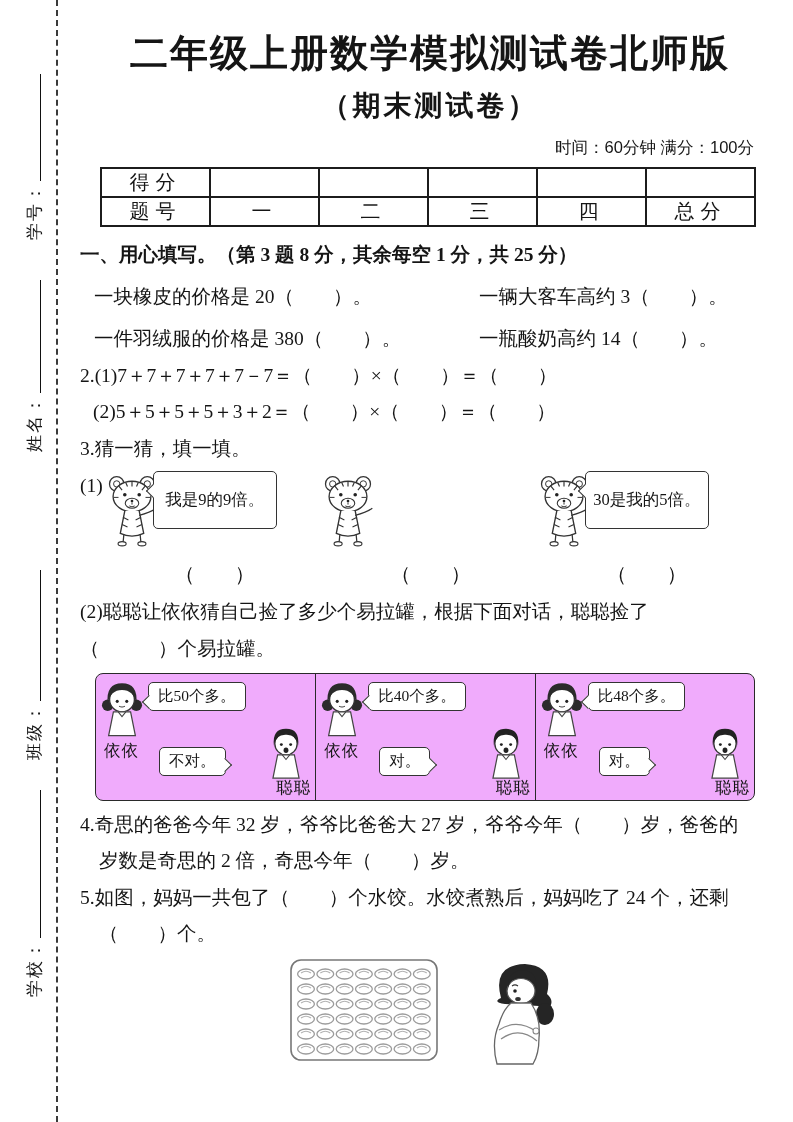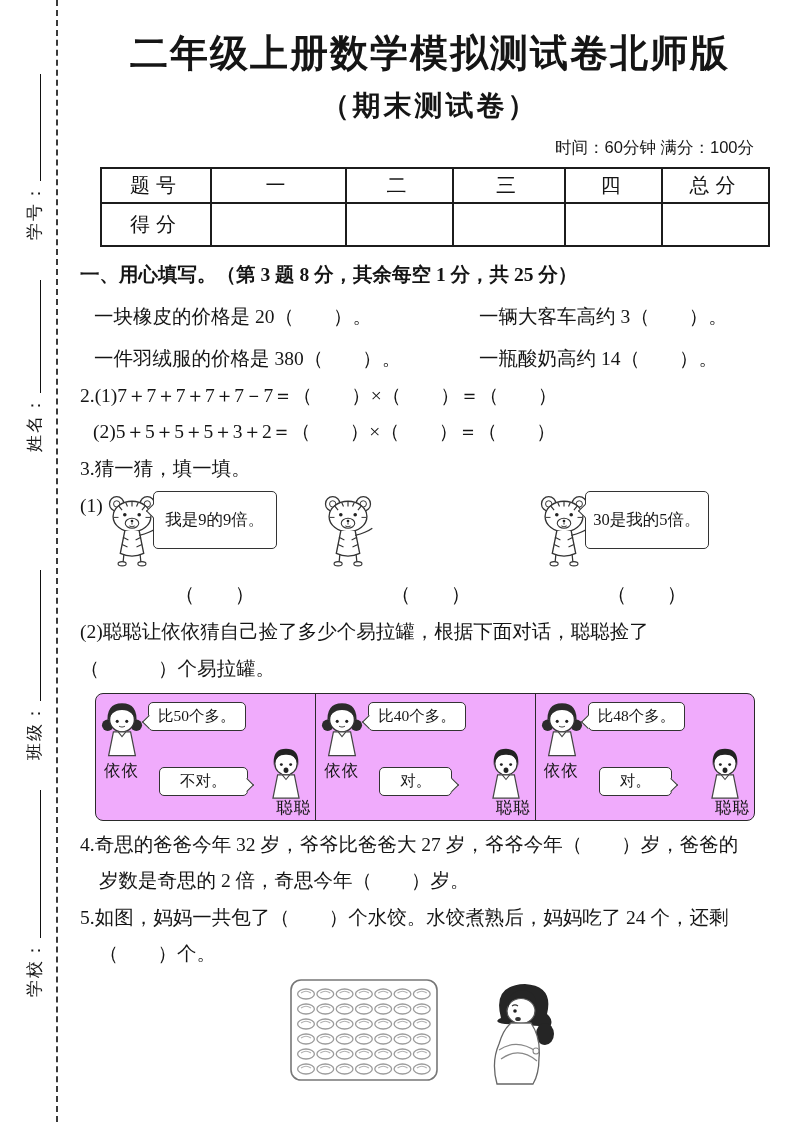--- a/index.html
+++ b/index.html
@@ -57,21 +57,21 @@
   .tg-answer{margin-left:48px;width:124px;text-align:center;font-size:20px;margin-top:14px;}
 
   
   .dialogue-box{display:grid;grid-template-columns:1fr 1fr 1fr;border:1.8px solid #2a2a2a;
                 border-radius:8px;margin:12px 25px 0 15px;height:126px;background:#f0abfc;}
   .panel{position:relative;border-left:1.8px solid #2a2a2a;}
   .panel:first-child{border-left:none;}
   .girl-svg{position:absolute;left:5px;top:5px;width:42px;height:60px;}
   .g-bubble{position:absolute;left:52px;top:8px;padding:3px 9px;font-size:15.5px;white-space:nowrap;}
   .gname{position:absolute;left:8px;top:66px;font-size:16.5px;letter-spacing:1px;}
-  .b-bubble{position:absolute;left:63px;top:73px;padding:3px 20px;font-size:15.5px;white-space:nowrap;}
+  .b-bubble{position:absolute;left:63px;top:73px;padding:3px 9px;font-size:15.5px;white-space:nowrap;}
   .boy-svg{position:absolute;right:9px;top:52px;width:40px;height:54px;}
   .bname{position:absolute;right:4px;bottom:1px;font-size:16.5px;letter-spacing:1px;}
 
   
   .figure-row{display:flex;justify-content:center;align-items:flex-start;gap:40px;margin-top:12px;}
   .tray-svg{width:150px;height:106px;}
   .tray-rect{fill:#fff;stroke:#777;stroke-width:1.6;}
   .dumpling{fill:#fff;stroke:#9b9b9b;stroke-width:1.3;}
   .dumpling-fold{fill:none;stroke:#b3b3b3;stroke-width:1.1;}
   .mother-svg{width:92px;height:108px;}
@@ -100,35 +100,35 @@
       </div>
     </div>
 
   <div class="main">
     <div class="title">二年级上册数学模拟测试卷北师版</div>
     <div class="subtitle">（期末测试卷）</div>
     <div class="meta">时间：60分钟  满分：100分</div>
 
     <table class="score-table">
       <tbody>
+        <tr id="score-value-row">
+            <td>得分</td>
+            <td></td>
+            <td></td>
+            <td></td>
+            <td></td>
+            <td></td>
+          </tr>
         <tr id="score-header-row">
             <th>题号</th>
             <th>一</th>
             <th>二</th>
             <th>三</th>
             <th>四</th>
             <th>总分</th>
-          </tr>
-        <tr id="score-value-row">
-            <td>得分</td>
-            <td></td>
-            <td></td>
-            <td></td>
-            <td></td>
-            <td></td>
           </tr>
       </tbody>
     </table>
 
     <div class="sec-heading">一、用心填写。（第 3 题 8 分，其余每空 1 分，共 25 分）</div>
 
     <div class="q1-grid" id="q1-items">
         <div class="q1-item">一块橡皮的价格是 20（　　）。</div>
         <div class="q1-item">一辆大客车高约 3（　　）。</div>
         <div class="q1-item">一件羽绒服的价格是 380（　　）。</div>

